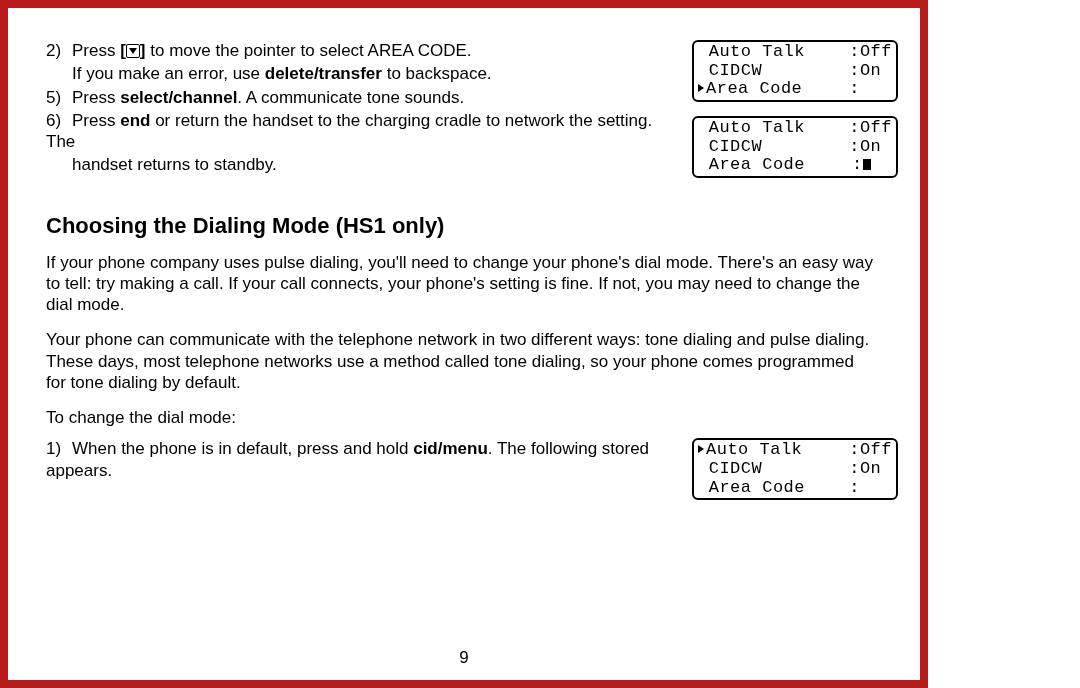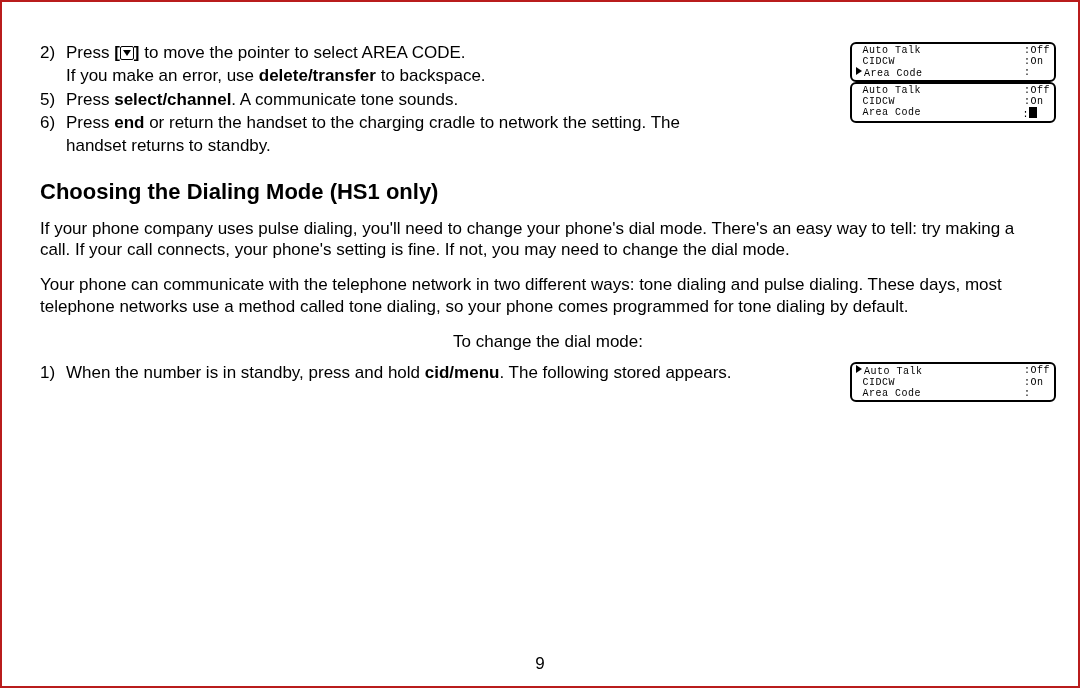--- a/index.html
+++ b/index.html
@@ -8,25 +8,25 @@
     width: 1080px;
     height: 688px;
     background: #fff;
     font-family: Arial, Helvetica, sans-serif;
     font-size: 17px;
     color: #000;
     line-height: 1.25;
   }
   .page {
     position: relative;
-    width: 1080px;
+    width: 928px;
     height: 688px;
-    border: 2px solid #b91c1c;
+    border: 8px solid #b91c1c;
     box-sizing: border-box;
-    padding: 40px 22px 18px 38px;
+    padding: 32px 22px 18px 38px;
   }
   .top-row {
     display: flex;
     align-items: flex-start;
   }
   .instr {
     flex: 1 1 auto;
     padding-right: 10px;
   }
   .instr .line {
@@ -62,44 +62,43 @@
   }
   .lcd-col {
     width: 206px;
     flex: 0 0 auto;
   }
   .lcd {
     border: 2px solid #000;
     border-radius: 6px;
     padding: 1px 4px 1px 4px;
     font-family: "Courier New", monospace;
-    font-size: 10px;
+    font-size: 17px;
     letter-spacing: 0.5px;
     line-height: 1.1;
-    margin-bottom: 0;
+    margin-bottom: 14px;
   }
   .lcd .row { display: flex; justify-content: space-between; white-space: pre; }
   .lcd .blink {
     display: inline-block;
     width: 8px; height: 11px;
     background: #000;
     vertical-align: -1px;
   }
   h2.section {
     font-size: 22px;
     font-weight: 700;
     margin: 20px 0 12px 0;
   }
   .para {
     margin-bottom: 14px;
     padding-right: 22px;
   }
   .para2 {
     margin-bottom: 10px;
-    text-align: center;
   }
   .row2 {
     display: flex;
     align-items: flex-start;
   }
   .row2 .txt {
     flex: 1 1 auto;
     padding-right: 12px;
   }
   .pagenum {
@@ -166,21 +165,21 @@
 
   <h2 class="section">Choosing the Dialing Mode (HS1 only)</h2>
 
   <div class="para">If your phone company uses pulse dialing, you'll need to change your phone's dial mode. There's an easy way to tell: try making a call. If your call connects, your phone's setting is fine. If not, you may need to change the dial mode.</div>
   <div class="para">Your phone can communicate with the telephone network in two different ways: tone dialing and pulse dialing. These days, most telephone networks use a method called tone dialing, so your phone comes programmed for tone dialing by default.</div>
 
   <div class="para2">To change the dial mode:</div>
 
   <div class="row2">
     <div class="txt">
-      <span class="num">1)</span><span>When the number is in standby, press and hold </span><span class="bold">cid/menu</span><span>. The following stored appears.</span>
+      <span class="num">1)</span><span>When the phone is in default, press and hold </span><span class="bold">cid/menu</span><span>. The following stored appears.</span>
     </div>
     <div class="lcd-col">
       <div class="lcd">
         <div class="row"><span><span class="ptr"></span><span>Auto Talk</span></span><span>:Off</span></div>
         <div class="row"><span> CIDCW</span><span>:On </span></div>
         <div class="row"><span> Area Code</span><span>:   </span></div>
       </div>
     </div>
   </div>
 

